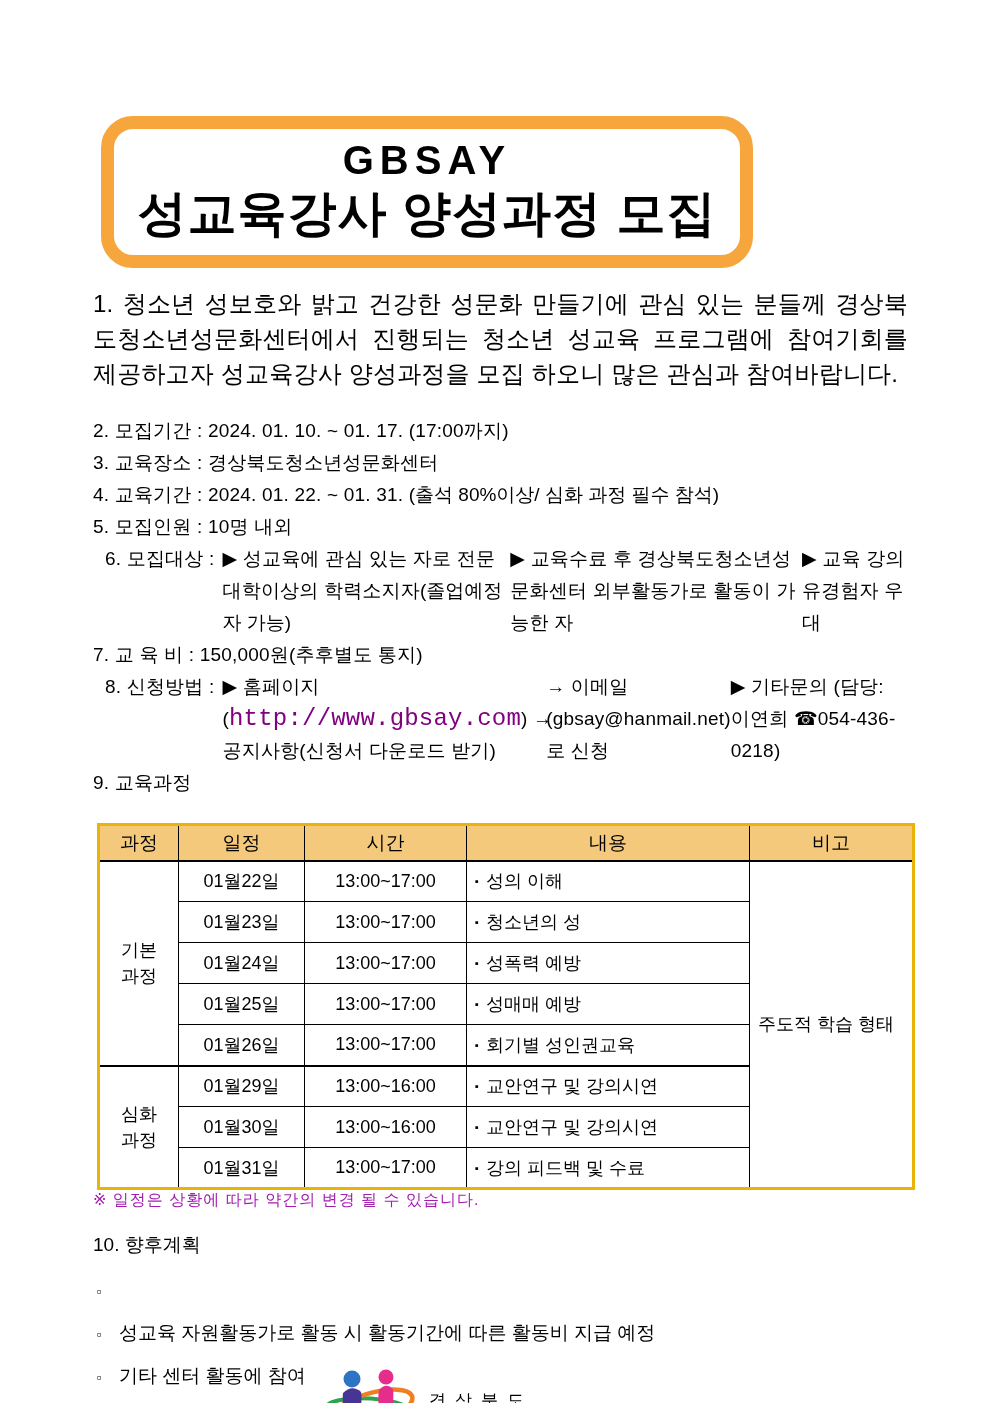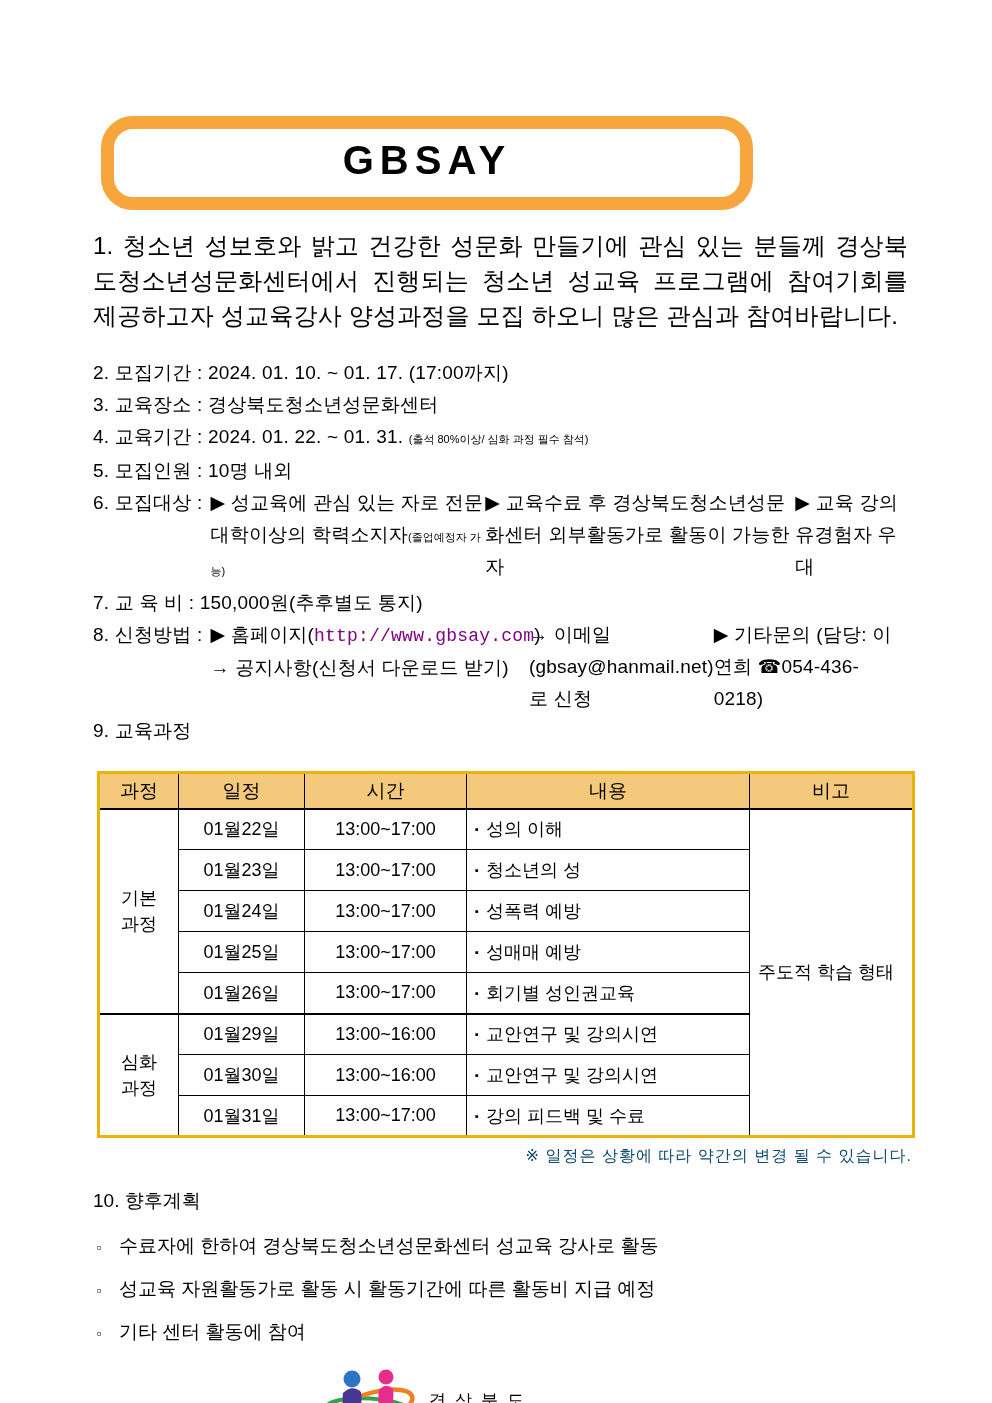--- a/index.html
+++ b/index.html
@@ -25,26 +25,26 @@
   .title-main{font-size:40px;font-weight:bold;letter-spacing:6px;line-height:46px;}
   .title-sub{font-size:49px;font-weight:bold;letter-spacing:1px;line-height:56px;margin-top:2px;}
 
   
   .intro{
     margin-top:18px;font-size:24px;line-height:35px;
     text-align:justify;word-break:break-all;letter-spacing:0.2px;
   }
   .items{margin-top:0;}
   .item{font-size:19px;line-height:32px;letter-spacing:0.2px;}
-  .item .small, .small{font-size:11px;letter-spacing:0;}
+  .item .small, .small{font-size:19px;letter-spacing:0;}
   .item-flex{display:flex;align-items:flex-start;}
-  .item-flex .label{white-space:nowrap;margin-right:8px;}
+  .item-flex .label{white-space:nowrap;margin-right:8px;margin-left:12px;}
   .sub-lines{display:flex;flex-direction:row;}
   .sub-lines .indent-less{margin-left:-12px;}
-  .link{color:var(--link,#800080);font-family:"Liberation Mono","DejaVu Sans Mono",monospace;font-size:18px;}
+  .link{color:var(--link,#800080);font-family:"Liberation Mono","DejaVu Sans Mono",monospace;font-size:24px;}
 
   
   .tbl-wrap{margin-top:24px;}
   table.course-table{
     border-collapse:collapse;width:815px;margin-left:4px;
     border:3px solid #eab308;table-layout:fixed;
   }
   .course-table th,.course-table td{
     border:1px solid #000;font-size:18px;padding:0 4px;
     overflow:hidden;white-space:nowrap;
@@ -54,21 +54,21 @@
     font-weight:normal;font-size:19px;text-align:center;
     border-bottom:2px solid #000;
   }
   .course-table tbody td{height:41px;}
   .course-table tr.group-start td{border-top:2px solid #000;}
   .group-cell{text-align:center;white-space:pre-line !important;font-size:19px;line-height:26px;vertical-align:middle;}
   .c-date,.c-time{text-align:center;}
   .c-content{text-align:left;padding-left:8px !important;}
   .c-content .sq{font-size:11px;vertical-align:2px;margin-right:7px;}
   .remark-cell{vertical-align:middle;text-align:left;padding-left:8px !important;font-size:19px;}
-  .tbl-note{width:819px;text-align:right;font-size:16px;letter-spacing:1px;margin-top:8px;color:#0c4a6e;}
+  .tbl-note{width:819px;text-align:left;font-size:16px;letter-spacing:1px;color:#a21caf;}
 
   
   .fp-title{font-size:19px;margin-top:18px;line-height:32px;}
   .fp-item{display:flex;align-items:flex-start;font-size:19px;line-height:24px;margin-top:17px;}
   .fp-bullet{font-size:13px;width:26px;flex:0 0 26px;padding-top:2px;padding-left:4px;}
 
   
   .footer-logo{
     position:absolute;left:0;right:0;top:1248px;
     display:flex;justify-content:center;align-items:center;gap:8px;
@@ -77,20 +77,21 @@
   .logo-region{font-size:17px;letter-spacing:9px;line-height:22px;margin-top:20px;}
   .logo-org{font-size:28px;font-weight:bold;letter-spacing:2px;line-height:32px;}
 </style>
 </head>
 <body>
 
 <div class="page">
 
   <div class="title-frame">
     <div class="title-main">GBSAY</div>
+    <div class="title-sub">성교육강사 양성과정 모집</div>
   </div>
 
   <p class="intro">1. 청소년 성보호와 밝고 건강한 성문화 만들기에 관심 있는 분들께 경상북도청소년성문화센터에서 진행되는 청소년 성교육 프로그램에 참여기회를 제공하고자 성교육강사 양성과정을 모집 하오니 많은 관심과 참여바랍니다.</p>
 
   <div class="items">
     <div class="item">2. 모집기간 : 2024. 01. 10. ~ 01. 17. (17:00까지)</div>
     <div class="item">3. 교육장소 : 경상북도청소년성문화센터</div>
     <div class="item"><span>4. 교육기간 : 2024. 01. 22. ~ 01. 31. </span><span class="small">(출석 80%이상/ 심화 과정 필수 참석)</span></div>
     <div class="item">5. 모집인원 : 10명 내외</div>
 
@@ -182,21 +183,20 @@
             <td class="c-content"><span class="sq">▪</span>강의 피드백 및 수료</td>
           </tr>
         </tbody>
     </table>
     <div class="tbl-note">※ 일정은 상황에 따라 약간의 변경 될 수 있습니다.</div>
   </div>
 
   <div class="fp-title">10. 향후계획</div>
   <div class="fp-item">
     <span class="fp-bullet">▫</span>
-    <span>수료자에 한하여 경상북도청소년성문화센터 성교육 강사로 활동</span>
   </div>
   <div class="fp-item">
     <span class="fp-bullet">▫</span>
     <span>성교육 자원활동가로 활동 시 활동기간에 따른 활동비 지급 예정</span>
   </div>
   <div class="fp-item">
     <span class="fp-bullet">▫</span>
     <span>기타 센터 활동에 참여</span>
   </div>
 

